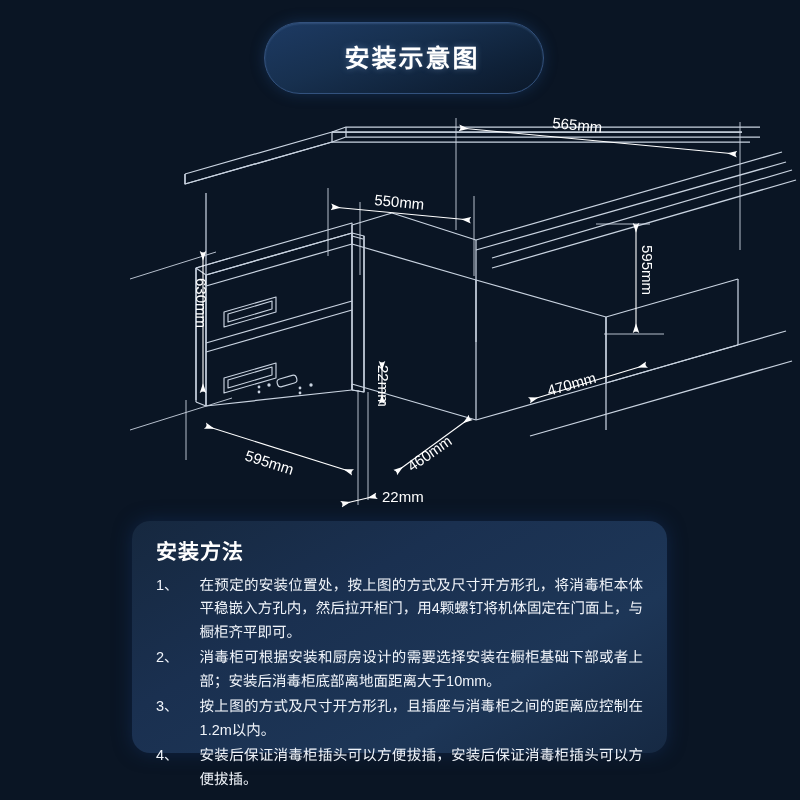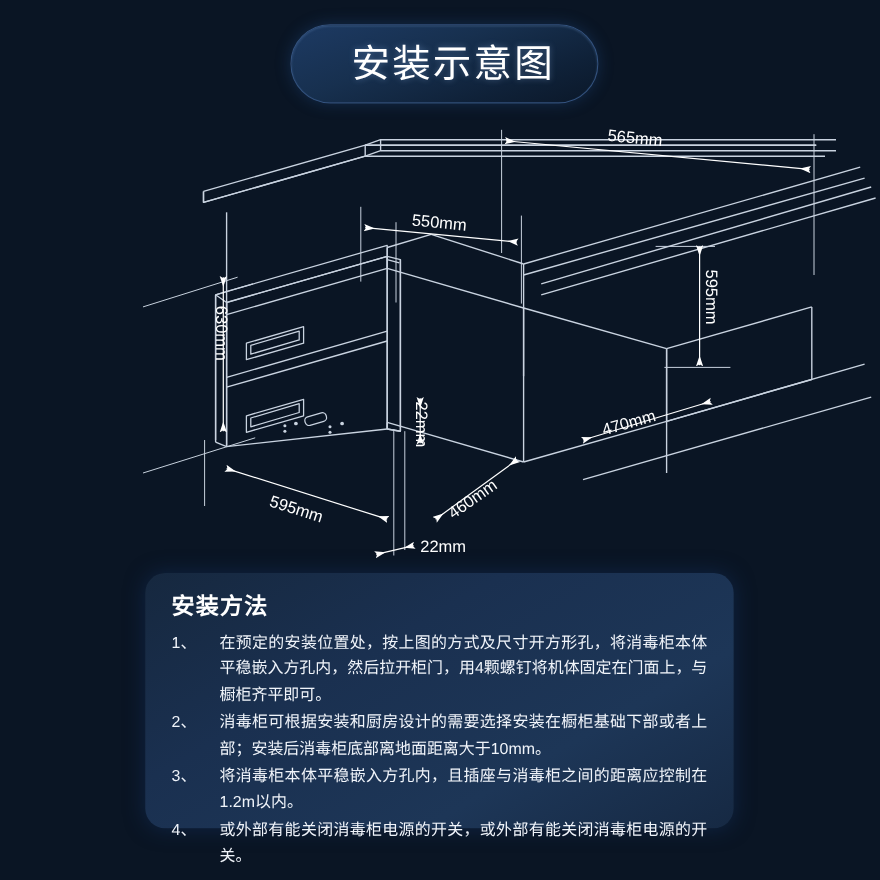--- a/index.html
+++ b/index.html
@@ -27,22 +27,22 @@
     border-radius: 36px;
     background: linear-gradient(160deg, #1d3a63 0%, #17304f 40%, #0f2138 75%, #0b1829 100%);
     border: 1px solid #33527e;
     box-shadow: 0 0 14px rgba(30,70,125,0.45), inset 0 1px 2px rgba(120,160,210,0.25);
     display: flex;
     align-items: center;
     justify-content: center;
   }
   #title-badge-text {
     color: #ffffff;
-    font-size: 35px;
-    font-weight: normal;
+    font-size: 25px;
+    font-weight: bold;
     letter-spacing: 2px;
     line-height: 1;
     text-shadow: 0 0 6px rgba(160,200,255,0.35);
     margin-left: 16px;
   }
 
   
   #diagram {
     position: absolute;
     left: 0;
@@ -326,22 +326,22 @@
       <span class="instr-text">在预定的安装位置处，按上图的方式及尺寸开方形孔，将消毒柜本体平稳嵌入方孔内，然后拉开柜门，用4颗螺钉将机体固定在门面上，与橱柜齐平即可。</span>
     </div>
 
     <div class="instr-item">
       <span class="instr-num">2、</span>
       <span class="instr-text">消毒柜可根据安装和厨房设计的需要选择安装在橱柜基础下部或者上部；安装后消毒柜底部离地面距离大于10mm。</span>
     </div>
 
     <div class="instr-item">
       <span class="instr-num">3、</span>
-      <span class="instr-text">将消毒柜本体平稳嵌入方孔内，且插座与消毒柜之间的距离应控制在1.2m以内。</span>
+      <span class="instr-text">按上图的方式及尺寸开方形孔，且插座与消毒柜之间的距离应控制在1.2m以内。</span>
     </div>
 
     <div class="instr-item">
       <span class="instr-num">4、</span>
-      <span class="instr-text">或外部有能关闭消毒柜电源的开关，或外部有能关闭消毒柜电源的开关。</span>
+      <span class="instr-text">安装后保证消毒柜插头可以方便拔插，安装后保证消毒柜插头可以方便拔插。</span>
     </div>
   </div>
 
 </div>
 
 </body></html>

